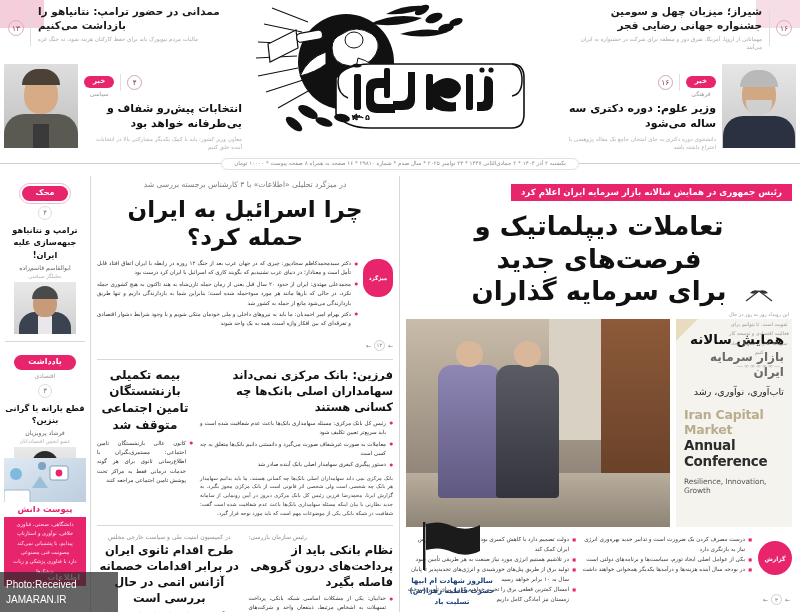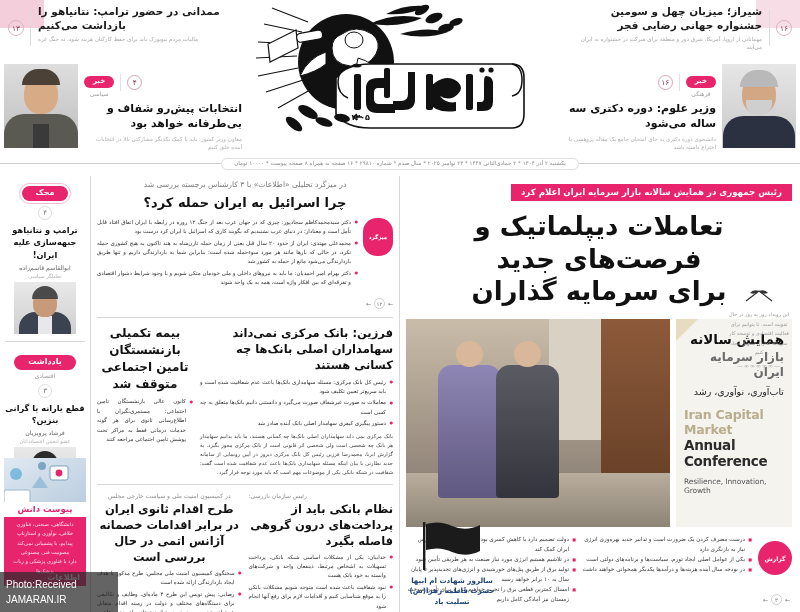--- a/index.html
+++ b/index.html
@@ -205,21 +205,21 @@
   }
   .mourn svg { display: block; margin: 0 auto; }
   .mourn .mtxt {
     font-size: 7.2px; font-weight: bold; color: #20447a;
     line-height: 1.5; margin-top: 4px;
   }
 
   
   .mid-kick { font-size: 7.6px; color: #7a7a7a; text-align: center; line-height: 1.4; }
   .mid-title {
-    font-size: 13px; font-weight: bold; color: #111;
+    font-size: 23px; font-weight: bold; color: #111;
     text-align: center; line-height: 1.25; margin-top: 4px; letter-spacing: -.4px;
   }
   .mid-lead { display: flex; gap: 5px; margin-top: 7px; align-items: flex-start; }
   .mid-lead .txt { flex: 1; }
   .mid-lead .stampseal {
     width: 30px; height: 38px; border-radius: 14px;
     background: #e8246c; color: #fff; flex: none;
     display: flex; align-items: center; justify-content: center;
     font-size: 5.5px; font-weight: bold;
   }

